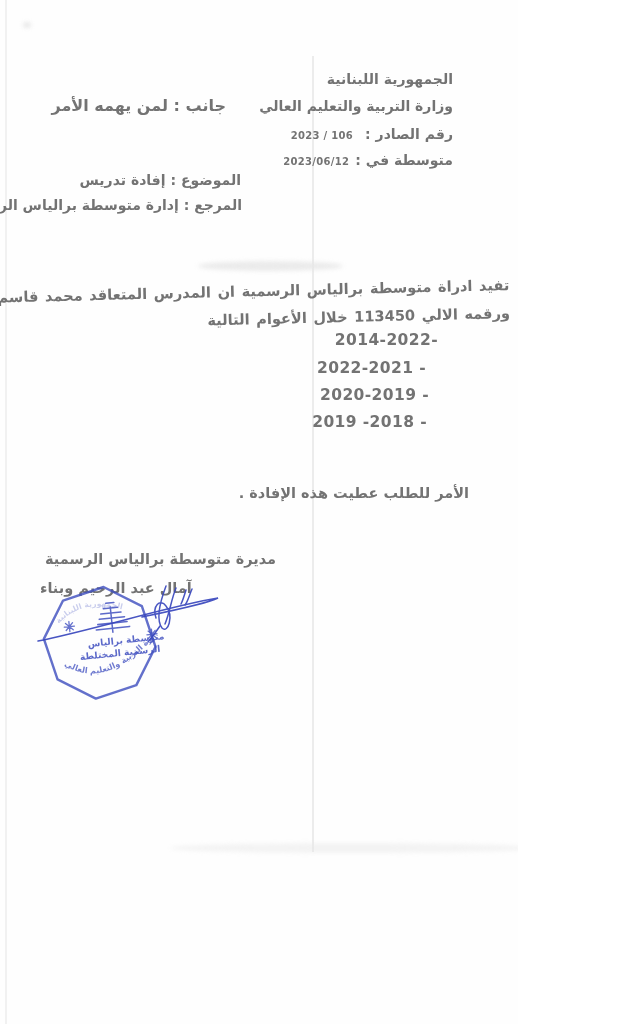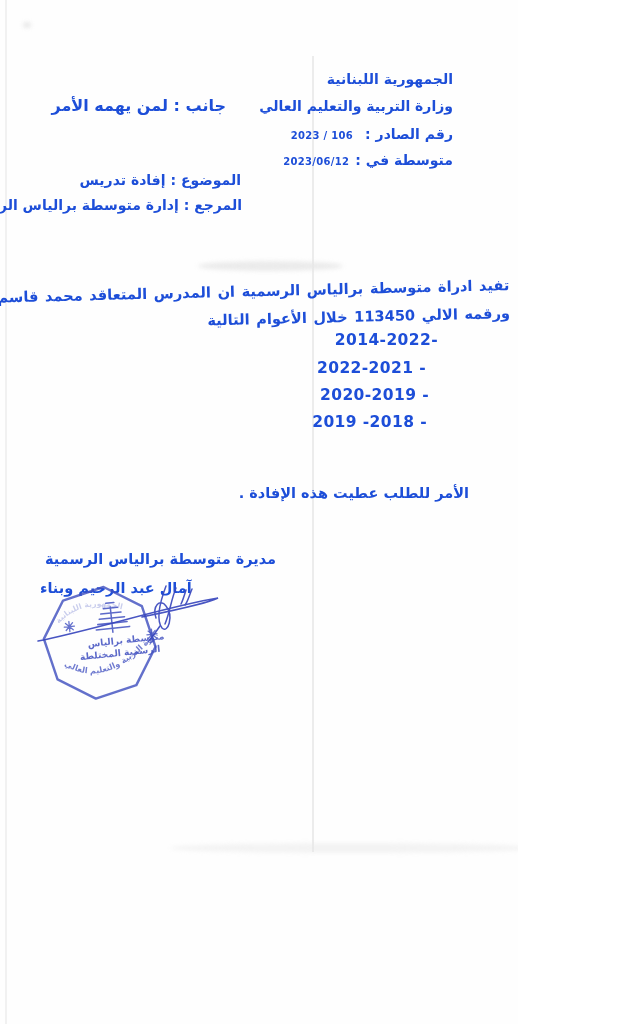--- a/index.html
+++ b/index.html
@@ -2,21 +2,21 @@
 <html lang="ar"><head>
 <meta charset="utf-8">
 <style>
   html,body{margin:0;padding:0;background:#ffffff;}
   .page{
     position:relative;
     width:518px;height:1024px;
     background:#fefefe;
     overflow:hidden;
     font-family:"DejaVu Sans",sans-serif;
-    color:#1d4ed8;
+    color:#737373;
   }
   .txt{position:absolute;font-weight:bold;white-space:nowrap;}
   .rtl{direction:rtl;unicode-bidi:isolate;}
   .ltr{direction:ltr;unicode-bidi:isolate;}
   .hdr-line{font-size:14px;text-align:right;}
   .hdr-row{display:flex;flex-direction:row;direction:rtl;align-items:baseline;}
   .hdr-row .lbl{font-size:14px;}
   .hdr-row .val{font-size:10px;letter-spacing:.3px;}
   .addressee{font-size:16px;}
   .subj{font-size:14px;}

